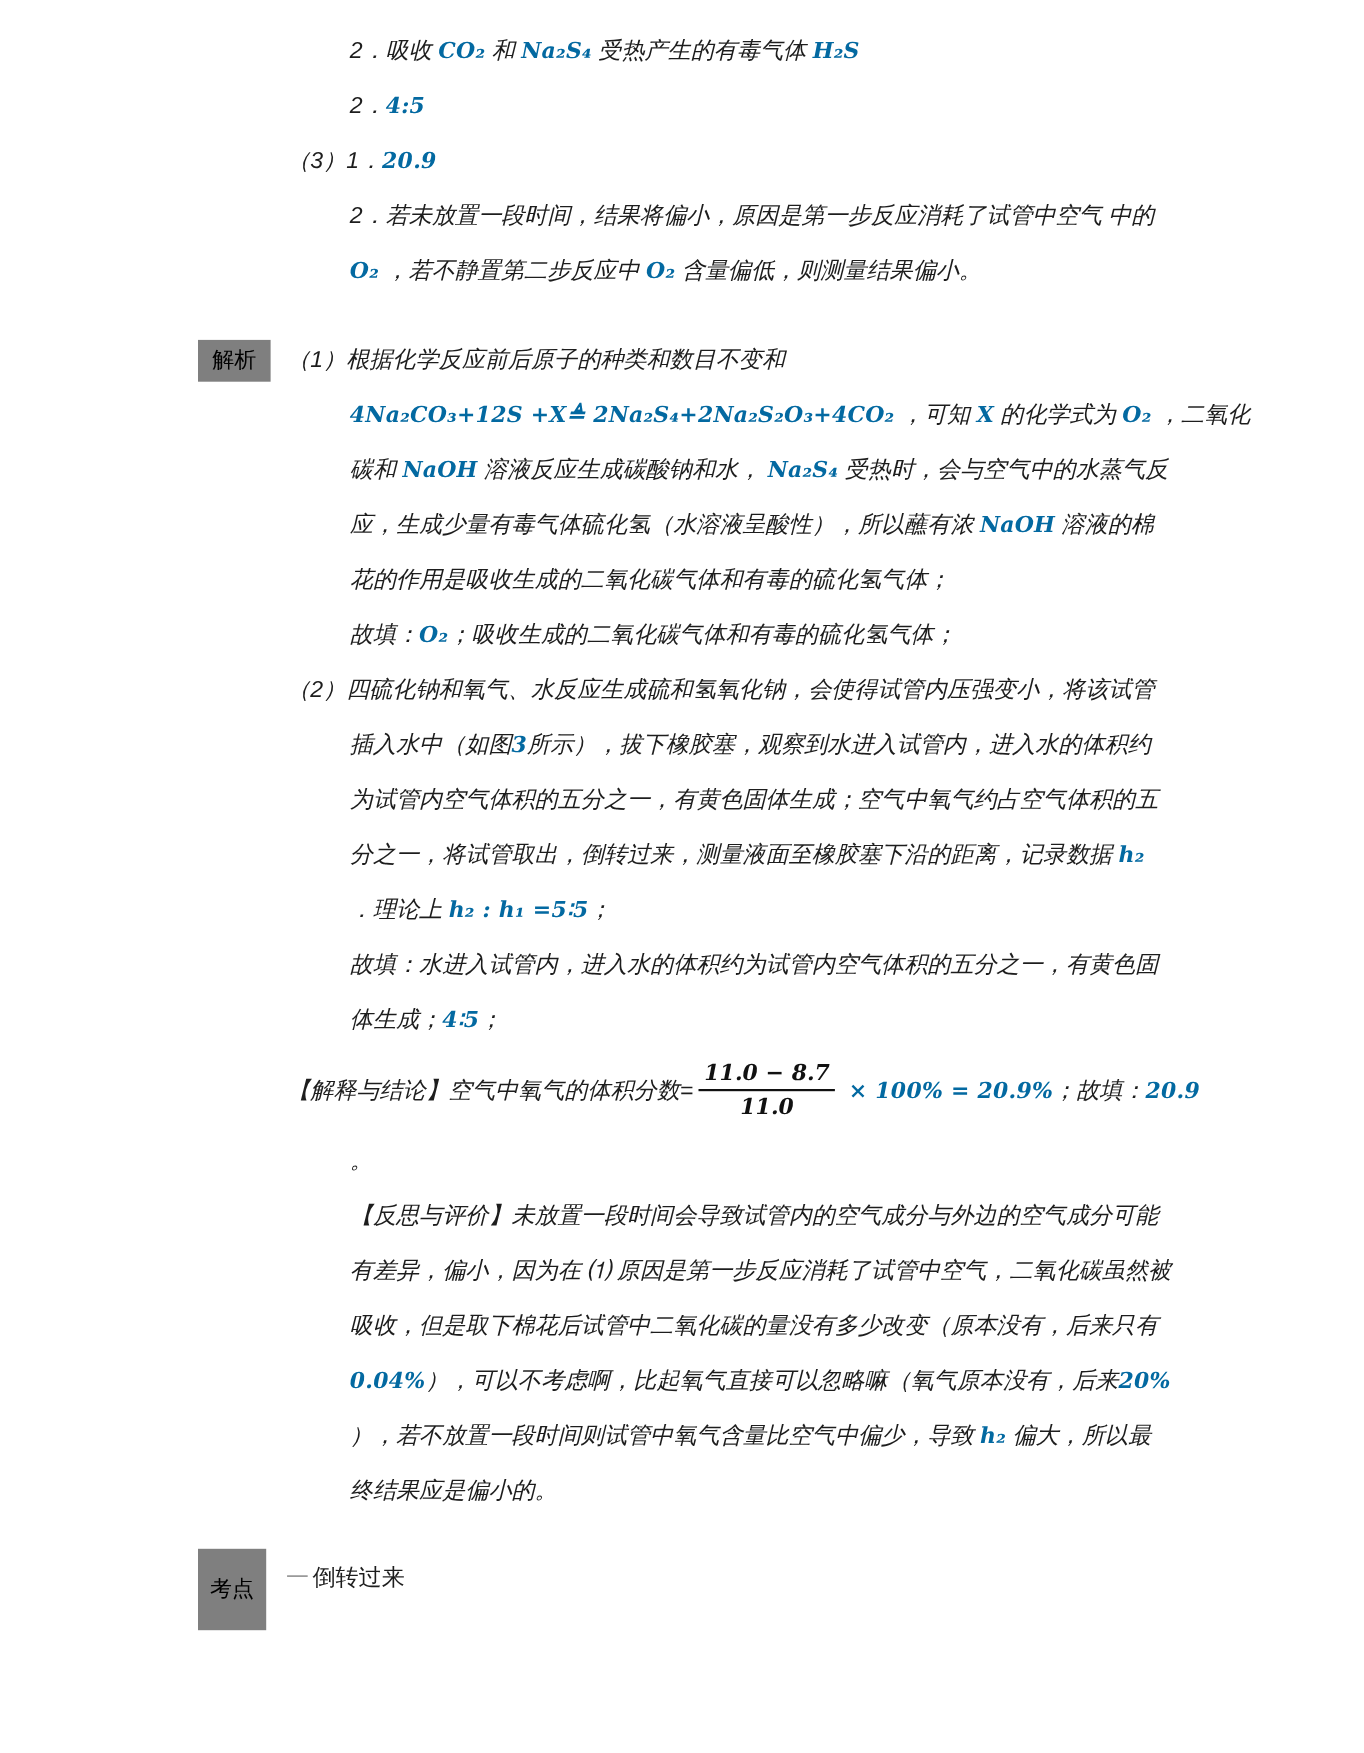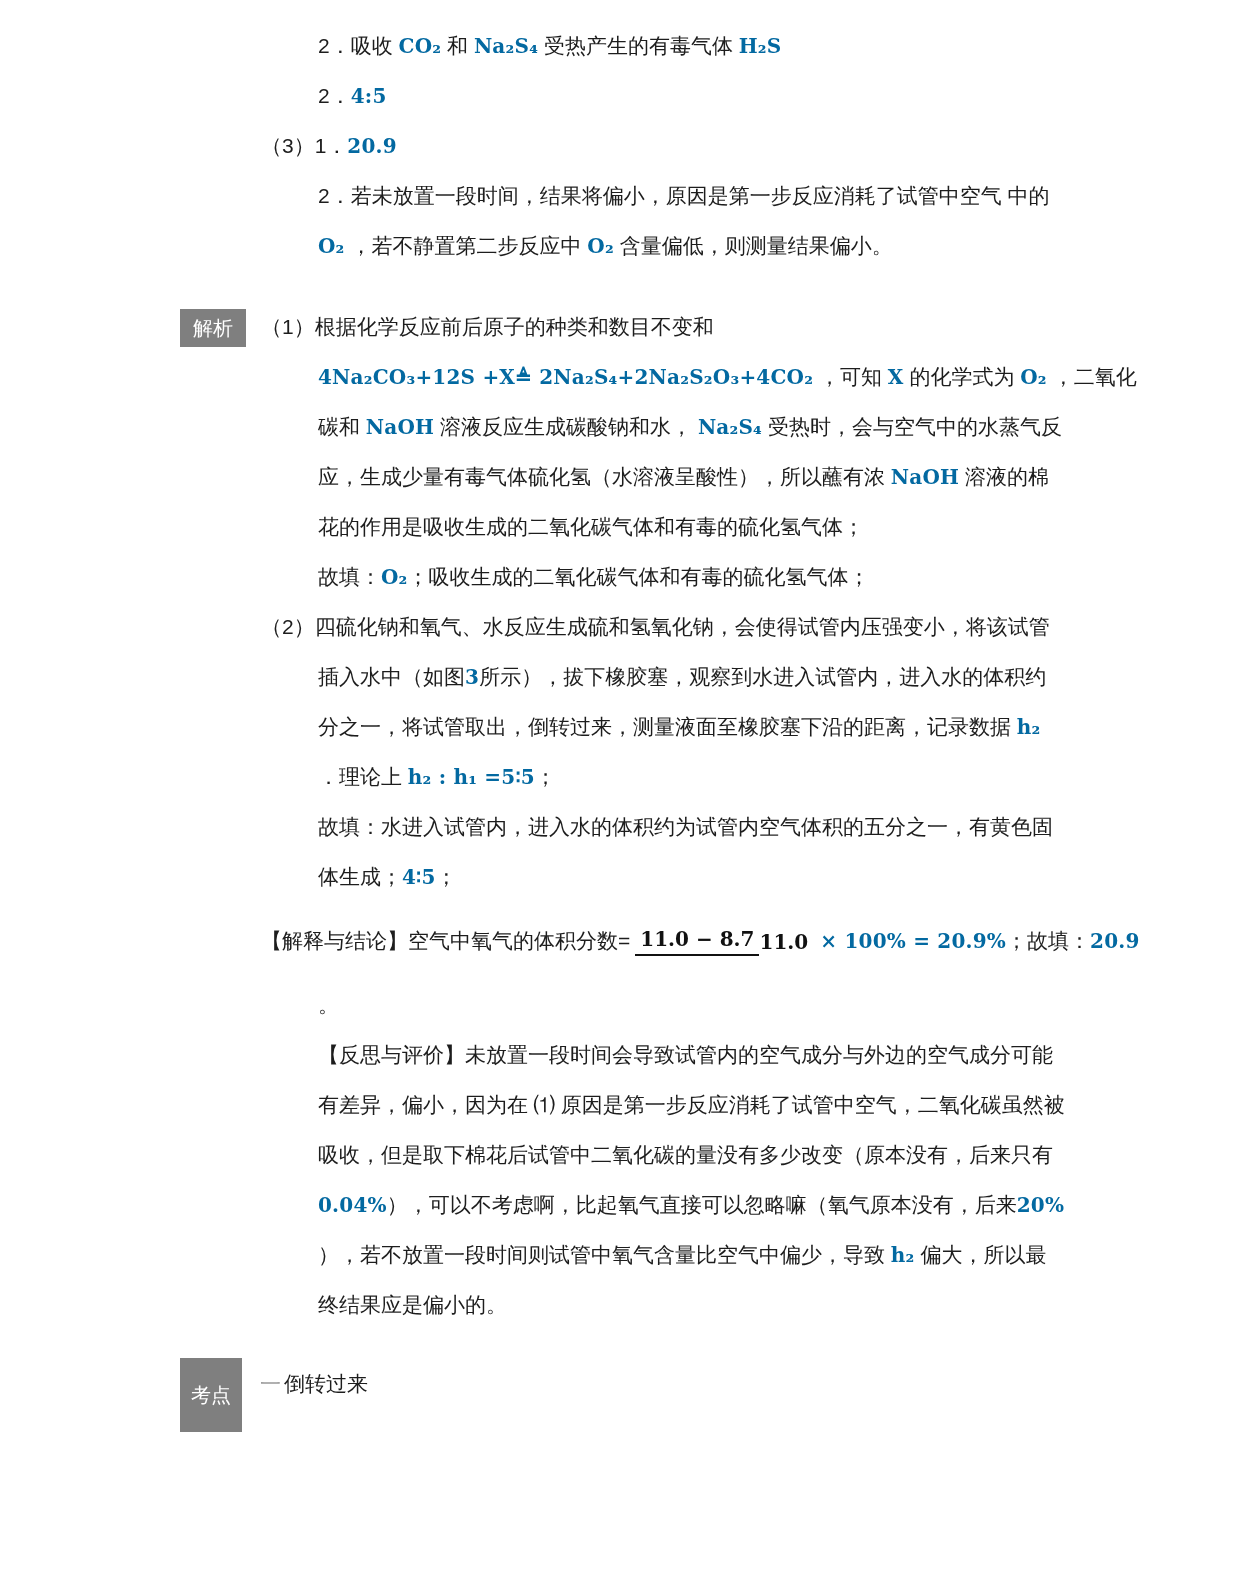--- a/index.html
+++ b/index.html
@@ -5,39 +5,39 @@
   * { margin:0; padding:0; box-sizing:border-box; }
   html,body { background:#ffffff; }
   .page {
     width:1240px; height:1594px; background:#ffffff;
     font-family:"Liberation Sans", sans-serif;
     color:#1d1d1d; font-size:21px;
     position:relative; overflow:hidden;
   }
   .answer-block { padding-top:21px; }
   .lines { display:block; }
-  .line { height:50px; display:flex; align-items:center; white-space:pre; }
+  .line { height:50px; display:flex; align-items:center; white-space:pre;font-style:italic; }
   .line.ind1 { padding-left:261px; }
   .line.ind2 { padding-left:318px; }
   .line.tall { height:78px; }
   .formula {
     font-family:"DejaVu Serif", serif; font-weight:bold;
     color:#0369a1; font-size:20px; letter-spacing:0.2px;
   }
   .frac {
-    display:inline-flex; flex-direction:row; align-items:center;
+    display:inline-flex; flex-direction:column; align-items:center;
     text-align:center; font-family:"DejaVu Serif", serif; font-weight:bold;
     font-size:20px; color:#111111; margin:0 5px; line-height:1.25;
   }
   .frac .num { border-bottom:2px solid #111111; padding:0 5px 2px; }
   .frac .den { padding-top:2px; }
   .analysis-block { position:relative; margin-top:31px; }
   .badge {
     position:absolute; left:180px; top:7px;
-    background:#7f7f7f; color:#ffffff; font-size:20px;
+    background:#7f7f7f; color:#000000; font-size:20px;
     padding:7px 13px; text-align:center; line-height:1.2;
   }
   .keypoint-block { position:relative; margin-top:26px; height:56px; }
   .keypoint-block .badge { top:2px; padding:25px 11px; }
   .keypoint-text { padding-left:260px; display:flex; align-items:center; height:100%; }
   .dash { color:#9a9a9a; margin-right:3px; }
 </style>
 </head>
 <body>
 
@@ -57,20 +57,21 @@
     <div class="badge">解析</div>
     <div class="lines">
         <div class="line ind1">（1）根据化学反应前后原子的种类和数目不变和</div>
         <div class="line ind2"><span class="formula">4Na₂CO₃+12S +X≜ 2Na₂S₄+2Na₂S₂O₃+4CO₂</span> ，可知 <span class="formula">X</span> 的化学式为 <span class="formula">O₂</span> ，二氧化</div>
         <div class="line ind2">碳和 <span class="formula">NaOH</span> 溶液反应生成碳酸钠和水， <span class="formula">Na₂S₄</span> 受热时，会与空气中的水蒸气反</div>
         <div class="line ind2">应，生成少量有毒气体硫化氢（水溶液呈酸性），所以蘸有浓 <span class="formula">NaOH</span> 溶液的棉</div>
         <div class="line ind2">花的作用是吸收生成的二氧化碳气体和有毒的硫化氢气体；</div>
         <div class="line ind2">故填：<span class="formula">O₂</span>；吸收生成的二氧化碳气体和有毒的硫化氢气体；</div>
         <div class="line ind1">（2）四硫化钠和氧气、水反应生成硫和氢氧化钠，会使得试管内压强变小，将该试管</div>
         <div class="line ind2">插入水中（如图<span class="formula">3</span>所示），拔下橡胶塞，观察到水进入试管内，进入水的体积约</div>
+        <div class="line ind2">为试管内空气体积的五分之一，有黄色固体生成；空气中氧气约占空气体积的五</div>
         <div class="line ind2">分之一，将试管取出，倒转过来，测量液面至橡胶塞下沿的距离，记录数据 <span class="formula">h₂</span></div>
         <div class="line ind2">．理论上 <span class="formula">h₂ : h₁ =5∶5</span>；</div>
         <div class="line ind2">故填：水进入试管内，进入水的体积约为试管内空气体积的五分之一，有黄色固</div>
         <div class="line ind2">体生成；<span class="formula">4∶5</span>；</div>
         <div class="line ind1 tall">【解释与结论】空气中氧气的体积分数=<span class="frac"><span class="num">11.0 − 8.7</span><span class="den">11.0</span></span><span class="formula"> × 100% = 20.9%</span>；故填：<span class="formula">20.9</span></div>
         <div class="line ind2">。</div>
         <div class="line ind2">【反思与评价】未放置一段时间会导致试管内的空气成分与外边的空气成分可能</div>
         <div class="line ind2">有差异，偏小，因为在 ⑴ 原因是第一步反应消耗了试管中空气，二氧化碳虽然被</div>
         <div class="line ind2">吸收，但是取下棉花后试管中二氧化碳的量没有多少改变（原本没有，后来只有</div>
         <div class="line ind2"><span class="formula">0.04%</span>），可以不考虑啊，比起氧气直接可以忽略嘛（氧气原本没有，后来<span class="formula">20%</span></div>

